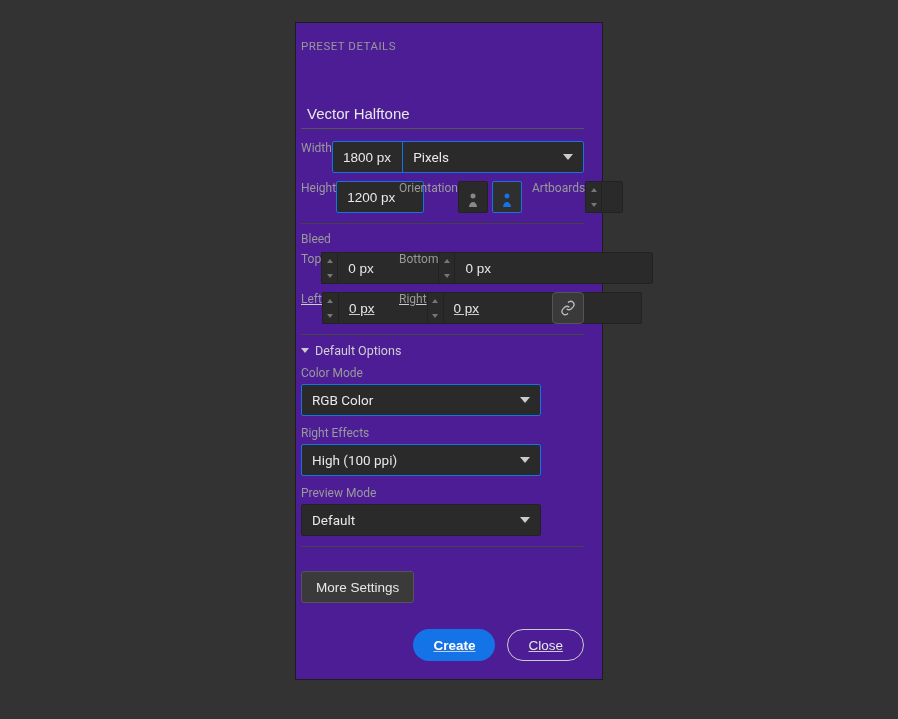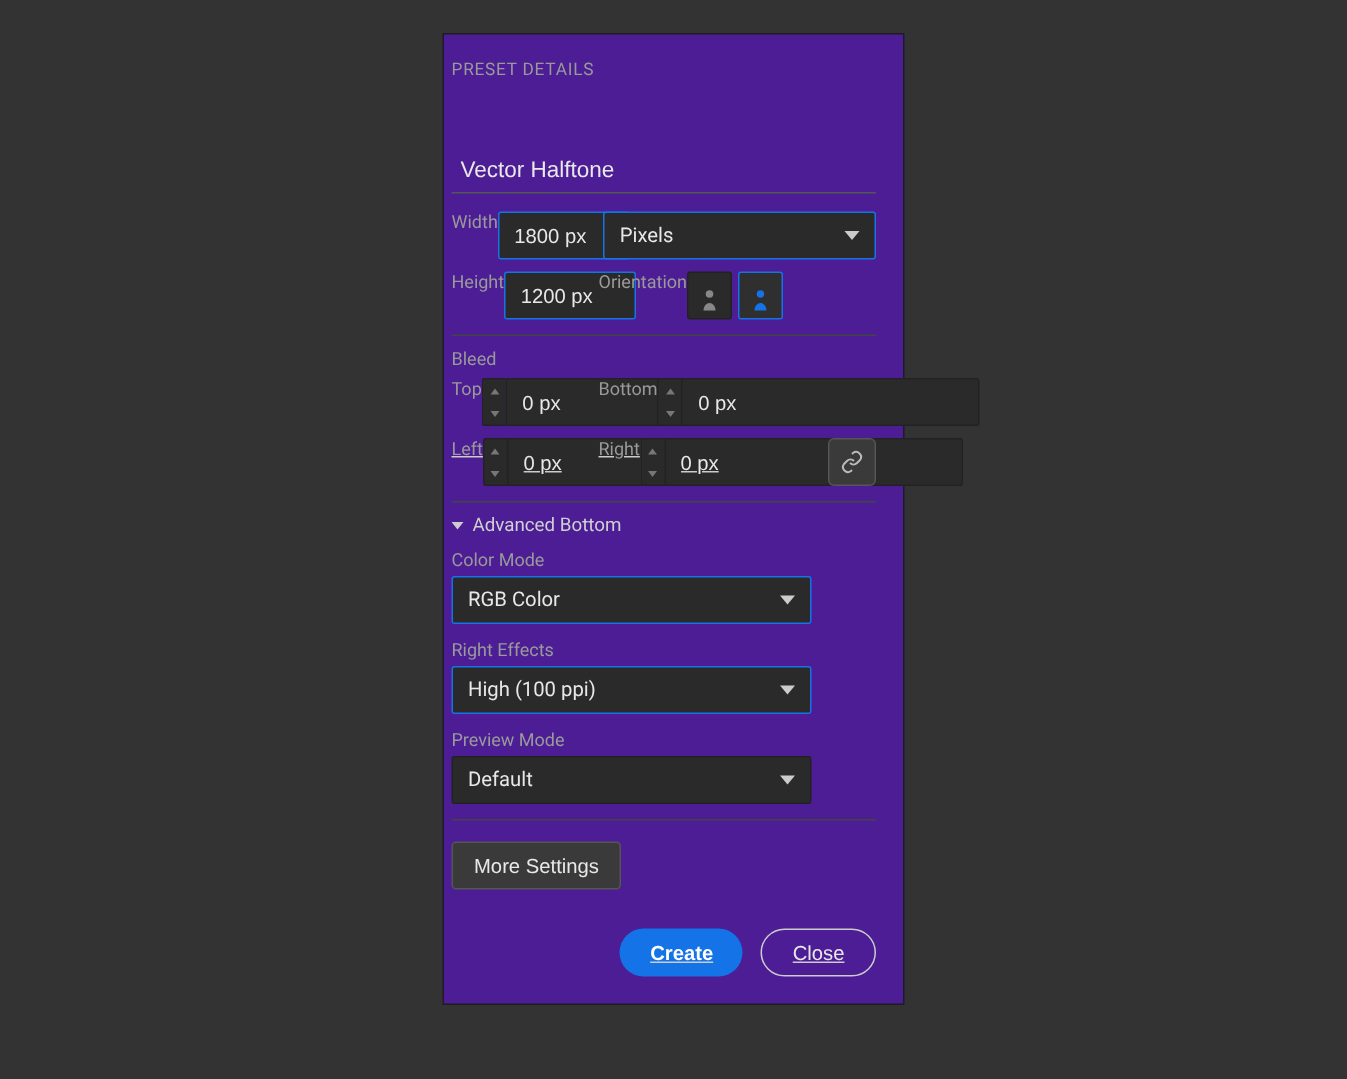--- a/index.html
+++ b/index.html
@@ -130,21 +130,21 @@
   .adv-toggle::before {
     content:"";
     border-left:4px solid transparent;border-right:4px solid transparent;border-top:5px solid #ccc;
   }
 
   .more-btn {
     display:inline-flex; align-items:center; justify-content:center;
     height:32px; padding:0 14px;
     background:#3a3a3a; border:1px solid #555; color:#e8e8e8;
     border-radius:3px; font-size:13.5px;
-    margin-top:6px;
+    margin-top:16px;
   }
 
   .footer {
     display:flex; justify-content:flex-end; gap:12px;
     margin-top:26px;
     text-decoration:underline;
   }
   .btn-primary {
     height:32px; padding:0 20px; border-radius:16px;
     background:#1473e6; color:#fff; border:none; font-weight:600;
@@ -195,20 +195,30 @@
           </svg>
         </div>
         <div class="orient-btn sel">
           <svg width="12" height="16">
             <circle cx="6" cy="4" r="2.5" fill="#1473e6"></circle>
               <path d="M2 15c0-3 2-5 4-5s4 2 4 5z" fill="#1473e6"></path>
           </svg>
         </div>
       </div>
     </div>
+    <div class="col" style="flex:1;">
+      <span class="label">Artboards</span>
+      <div class="spin-wrap">
+        <div class="spin-btns">
+            <div class="up"></div>
+            <div class="down"></div>
+          </div>
+        <input class="field input" style="width: 100%;" value="1">
+      </div>
+    </div>
   </div>
 
   <hr class="section-divider">
 
   <span class="label" style="margin-bottom:6px; display:block;">Bleed</span>
 
   <div class="row">
     <div class="col" style="width:88px;">
       <span class="label">Top</span>
       <div class="spin-wrap">
@@ -257,21 +267,21 @@
       <svg width="16" height="16" viewBox="0 0 24 24" fill="none" stroke="#bbb" stroke-width="2">
         <path d="M10 13a5 5 0 0 0 7 0l3-3a5 5 0 0 0-7-7l-1 1"></path>
           <path d="M14 11a5 5 0 0 0-7 0l-3 3a5 5 0 0 0 7 7l1-1"></path>
       </svg>
     </div>
   </div>
 
   <hr class="section-divider">
 
   <div class="adv-toggle">
-    <span>Advanced Bottom</span>
+    <span>Default Options</span>
   </div>
 
   <span class="label">Color Mode</span>
   <div class="field hl select chev" style="width:240px; margin-bottom:10px;">
     <span>RGB Color</span>
   </div>
 
   <span class="label">Right Effects</span>
   <div class="field hl select chev" style="width:240px; margin-bottom:10px;">
     <span>High (100 ppi)</span>

